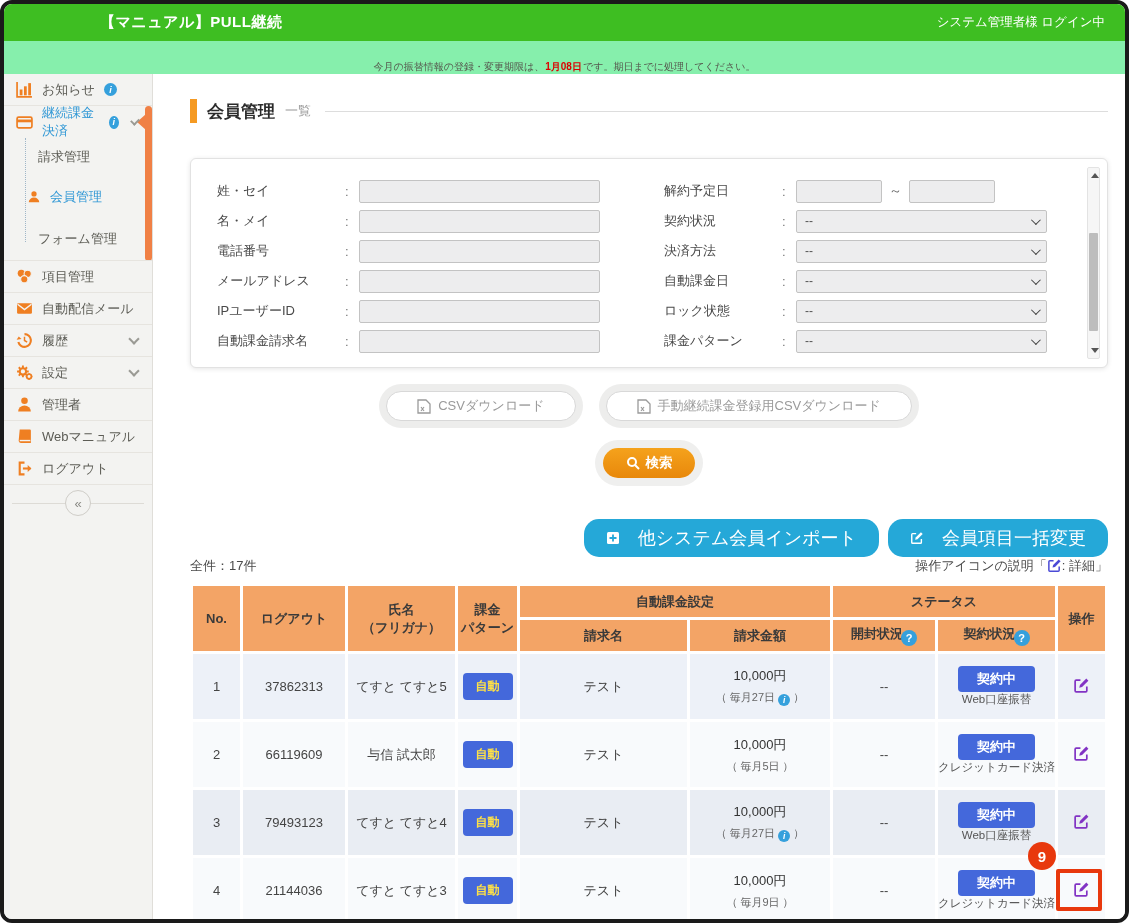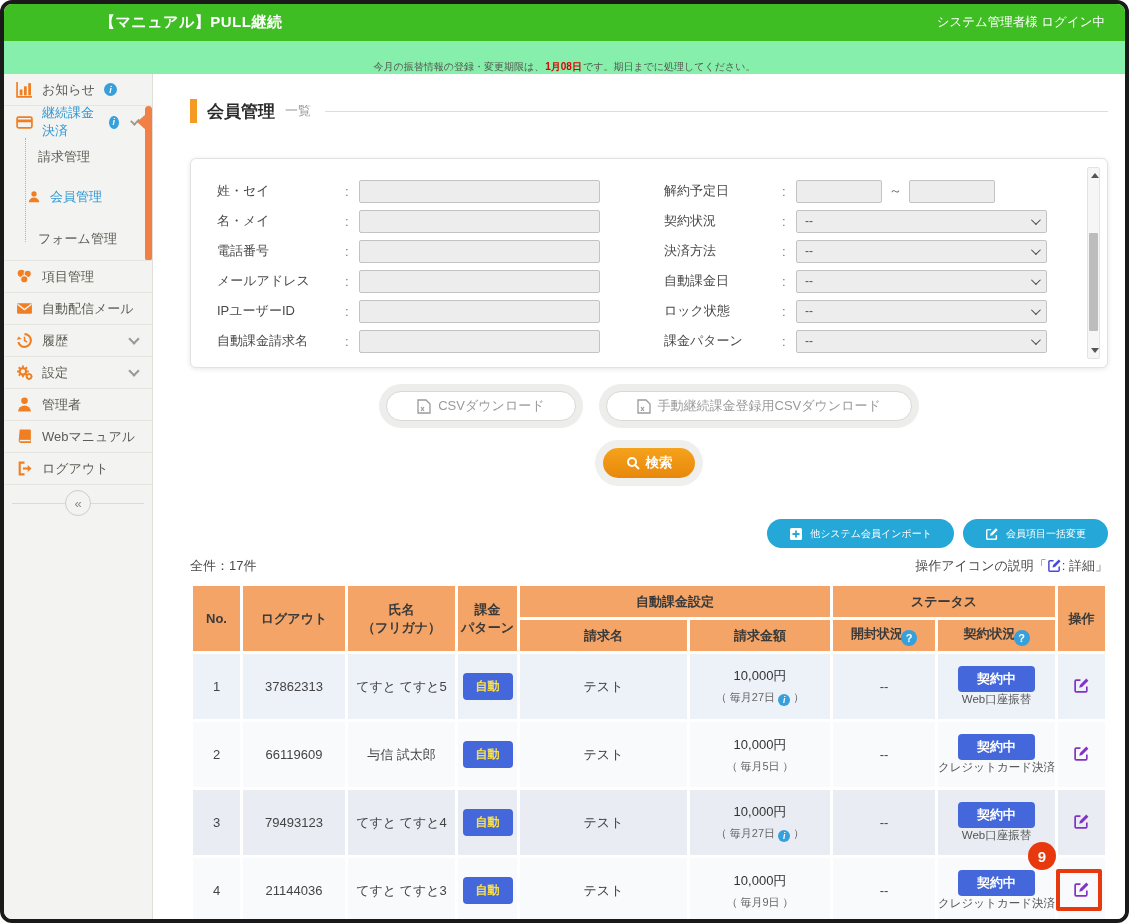--- a/index.html
+++ b/index.html
@@ -81,22 +81,22 @@
   .pill { height:30px; border:1px solid #d8d8d8; border-radius:999px; background:#fff; color:#9a9a9a;
           font-size:13px; display:inline-flex; align-items:center; gap:7px; padding:2px 30px;
           box-shadow:0 0 0 7px #ededec; cursor:pointer; }
   .pill svg { width:14px; height:15px; }
   .search-row { margin-top:27px; display:flex; justify-content:center; height:30px; }
   .btn-search { height:30px; min-width:92px; border:none; border-radius:999px; color:#fff; font-size:13.5px; font-weight:bold;
                 background:linear-gradient(#f5a21c,#e8880b); display:inline-flex; align-items:center; justify-content:center;
                 gap:6px; padding:0 22px; box-shadow:0 0 0 8px #efefee; cursor:pointer; }
   .btn-search svg { width:14px; height:14px; }
   .import-row { margin-top:41px; display:flex; justify-content:flex-end; gap:9px; height:29px; }
-  .btn-cyan { height:29px; border:none; border-radius:15px; background:#25a8d8; color:#fff; font-size:10px;
-              display:inline-flex; align-items:center; gap:7px; padding:0 22px; cursor:pointer; }
+  .btn-cyan { height:38px; border:none; border-radius:15px; background:#25a8d8; color:#fff; font-size:18px;
+              display:inline-flex; align-items:center; gap:18px; padding:0 22px; cursor:pointer; }
   .btn-cyan svg { width:14px; height:14px; }
 
   
   .meta-row { margin-top:7px; display:flex; justify-content:space-between; align-items:center; height:22px;
               font-size:13px; color:#4a4a4a; }
   .help .pen-help { display:inline-block; width:15px; height:15px; vertical-align:-3px; color:#4b4ad6; }
   .help .pen-help svg { width:100%; height:100%; }
 
   
   table.grid { margin-top:6px; width:915px; border-collapse:collapse; table-layout:fixed; }

